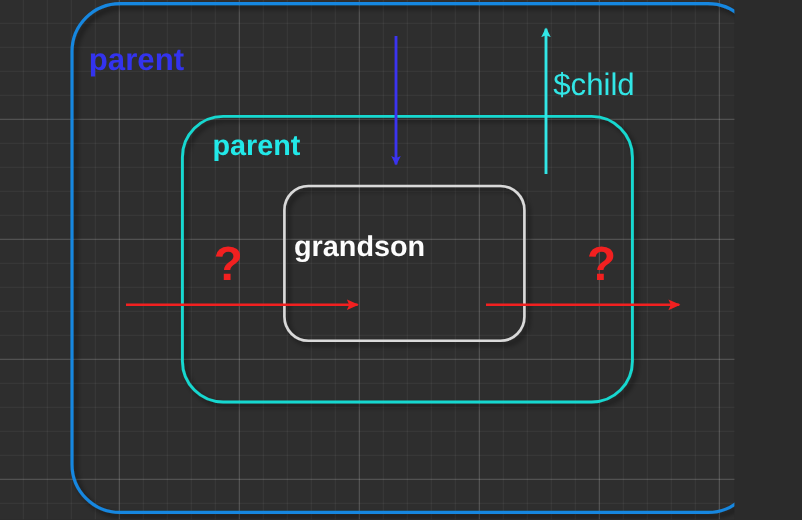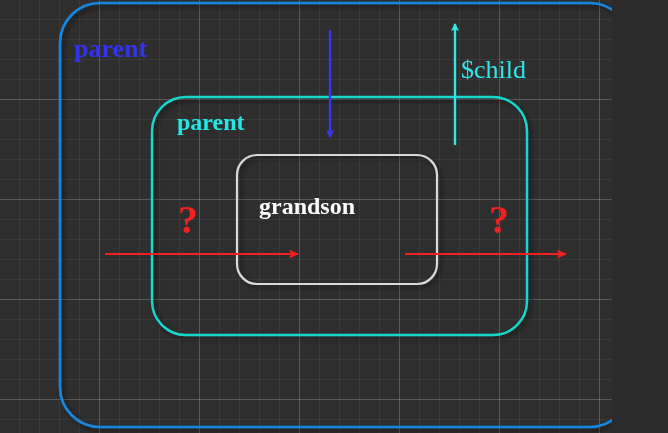--- a/index.html
+++ b/index.html
@@ -13,21 +13,21 @@
     height: 433px;
     overflow: hidden;
     background-color: #2e2e2e;
     background-image:
       linear-gradient(to right, rgba(255,255,255,0.16) 1px, transparent 1px),
       linear-gradient(to bottom, rgba(255,255,255,0.16) 1px, transparent 1px),
       linear-gradient(to right, rgba(255,255,255,0.055) 1px, transparent 1px),
       linear-gradient(to bottom, rgba(255,255,255,0.055) 1px, transparent 1px);
     background-size: 100px 100px, 100px 100px, 20px 20px, 20px 20px;
     background-position: -1px -1px, -1px -1px, -1px -1px, -1px -1px;
-    font-family: Liberation Serif, serif;
+    font-family: Liberation Sans, sans-serif;
   }
   .diagram-svg {
     position: absolute;
     left: 0;
     top: 0;
     width: 668px;
     height: 433px;
   }
   .label {
     position: absolute;
@@ -48,21 +48,20 @@
     font-size: 24px;
     font-weight: bold;
     color: #22e8e8;
   }
   .label-grandson {
     left: 245px;
     top: 194px;
     font-size: 24px;
     font-weight: bold;
     color: #fdfdfd;
-    margin-left: 14px;
   }
   .label-props {
     left: 340px;
     top: 57px;
     font-size: 26px;
     font-weight: normal;
     color: #3b34f0;
   }
   .label-emit {
     left: 461px;

